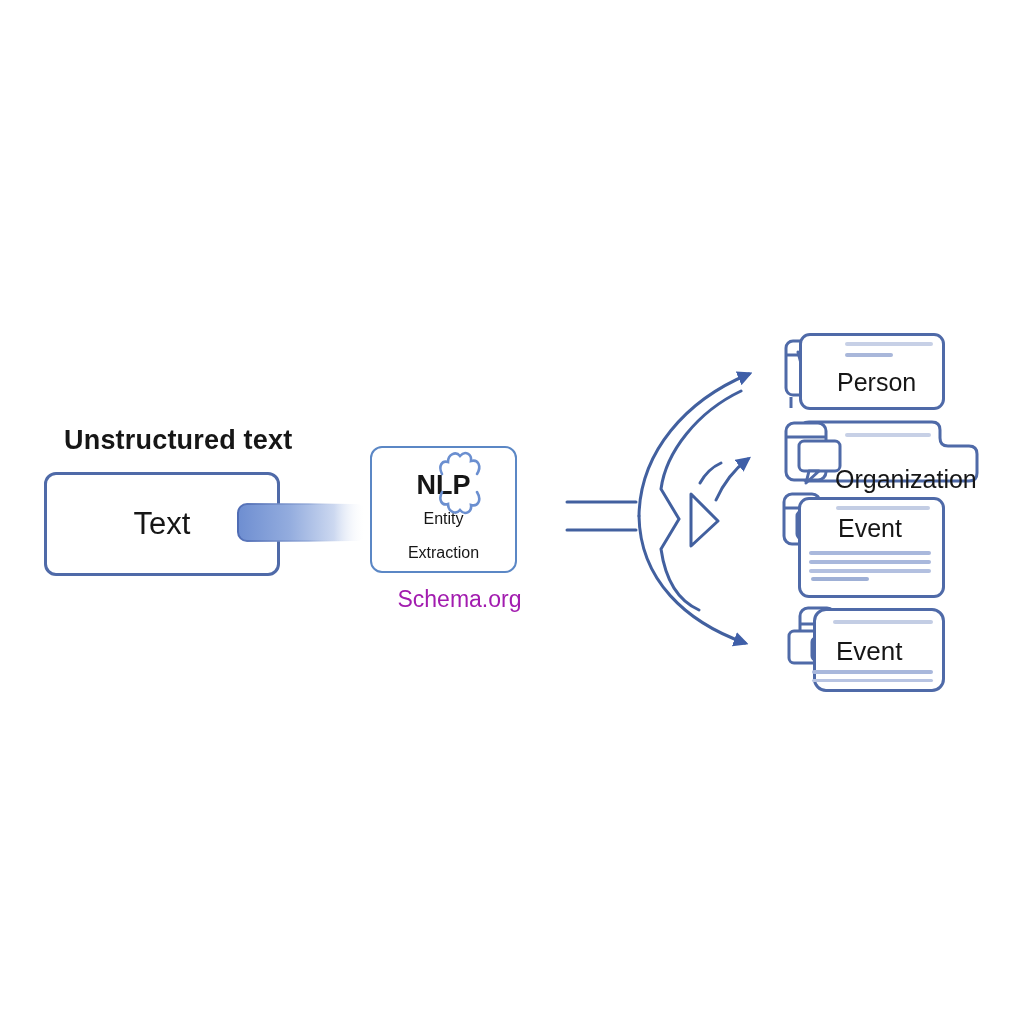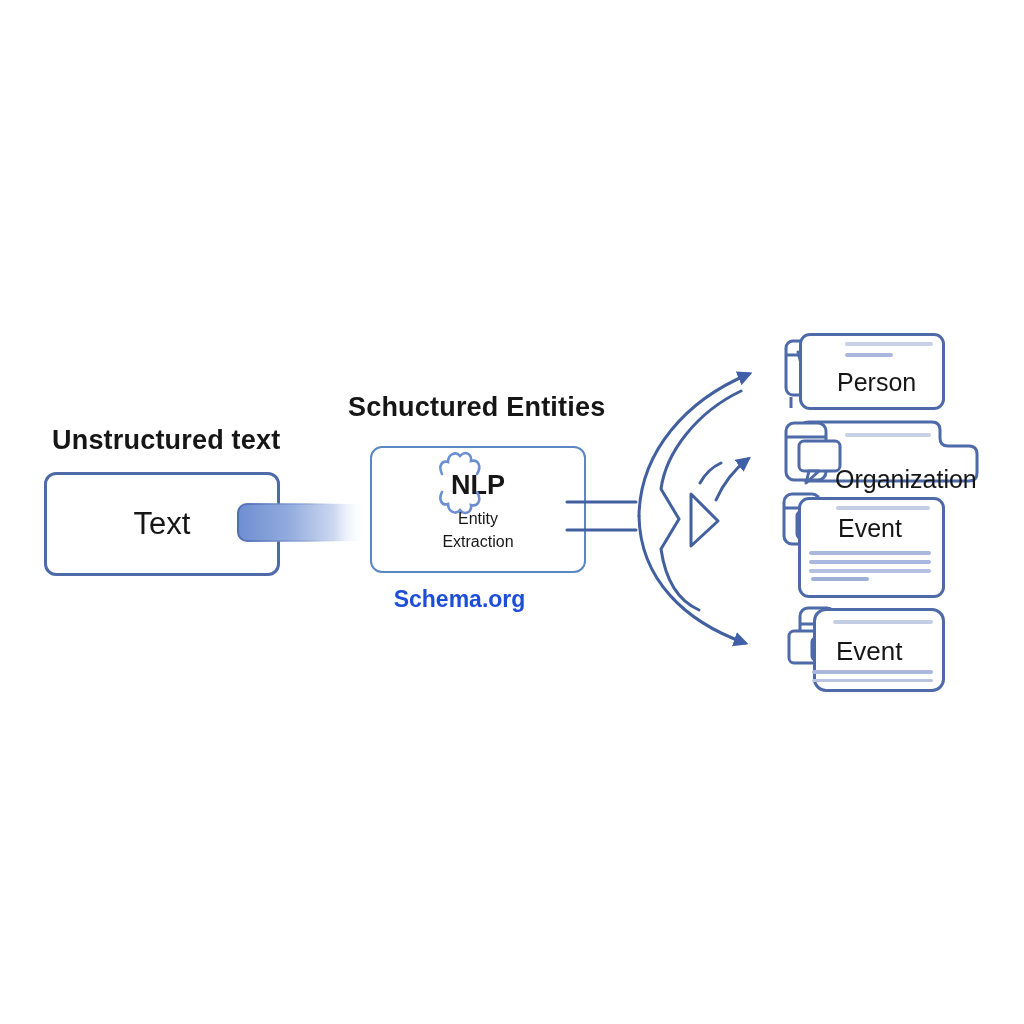--- a/index.html
+++ b/index.html
@@ -12,48 +12,47 @@
   .box{
     position:absolute;background:#fff;border:3px solid #4f6aa8;border-radius:12px;
     box-sizing:border-box;
   }
   .box-label{font-size:31px;font-weight:500;}
   .center-wrap{display:flex;align-items:center;justify-content:center;width:100%;height:100%;}
   .nlp-box{border:2.5px solid #5b87c5;border-radius:12px;}
   .nlp-text{position:absolute;left:0;width:100%;text-align:center;}
   .nlp-title{font-size:27px;font-weight:600;}
   .nlp-line{font-size:16px;font-weight:500;}
-  .caption{font-size:23px;font-weight:700;color:#1d4ed8;text-align:center;}
+  .caption{font-size:23px;font-weight:400;color:#a21caf;text-align:center;}
   .card{
     position:absolute;background:#fff;border:3px solid #4f6aa8;border-radius:11px;
     box-sizing:border-box;
   }
   .card-label{position:absolute;font-size:25px;font-weight:400;white-space:nowrap;}
   .skel{position:absolute;border-radius:2.5px;}
   svg.overlay{position:absolute;left:0;top:0;pointer-events:none;}
 </style>
 </head>
 <body>
 
 <div class="stage">
 
-  <div class="abs heading" style="left:52px;top:425px;">Unstructured text</div>
+  <div class="abs heading" style="left:64px;top:425px;">Unstructured text</div>
 
   <div class="box" style="left:44px;top:472px;width:236px;height:104px;">
     <div class="center-wrap">
       <span class="box-label">Text</span>
     </div>
   </div>
 
-  <div class="abs heading" style="left:348px;top:392px;">Schuctured Entities</div>
 
-  <div class="box nlp-box" style="left:370px;top:446px;width:216px;height:127px;padding-left:16px;">
+  <div class="box nlp-box" style="left:370px;top:446px;width:147px;height:127px;padding-left:16px;">
     <div class="nlp-text nlp-title" style="top:22px;">NLP</div>
     <div class="nlp-text nlp-line" style="top:62px;">Entity</div>
-    <div class="nlp-text nlp-line" style="top:85px;">Extraction</div>
+    <div class="nlp-text nlp-line" style="top:96px;">Extraction</div>
   </div>
 
   <div class="abs caption" style="left:370px;top:586px;width:179px;">Schema.org</div>
 
   <svg class="overlay" width="1024" height="1024" viewBox="0 0 1024 1024">
     <defs>
       <marker id="ah" viewBox="0 0 10 10" refX="7.5" refY="5" markerWidth="5" markerHeight="5" orient="auto-start-reverse">
         <path d="M0,0 L10,5 L0,10 Z" fill="#3f5fa8"></path>
       </marker>
       <linearGradient id="bandFill" x1="0" y1="0" x2="1" y2="0">

